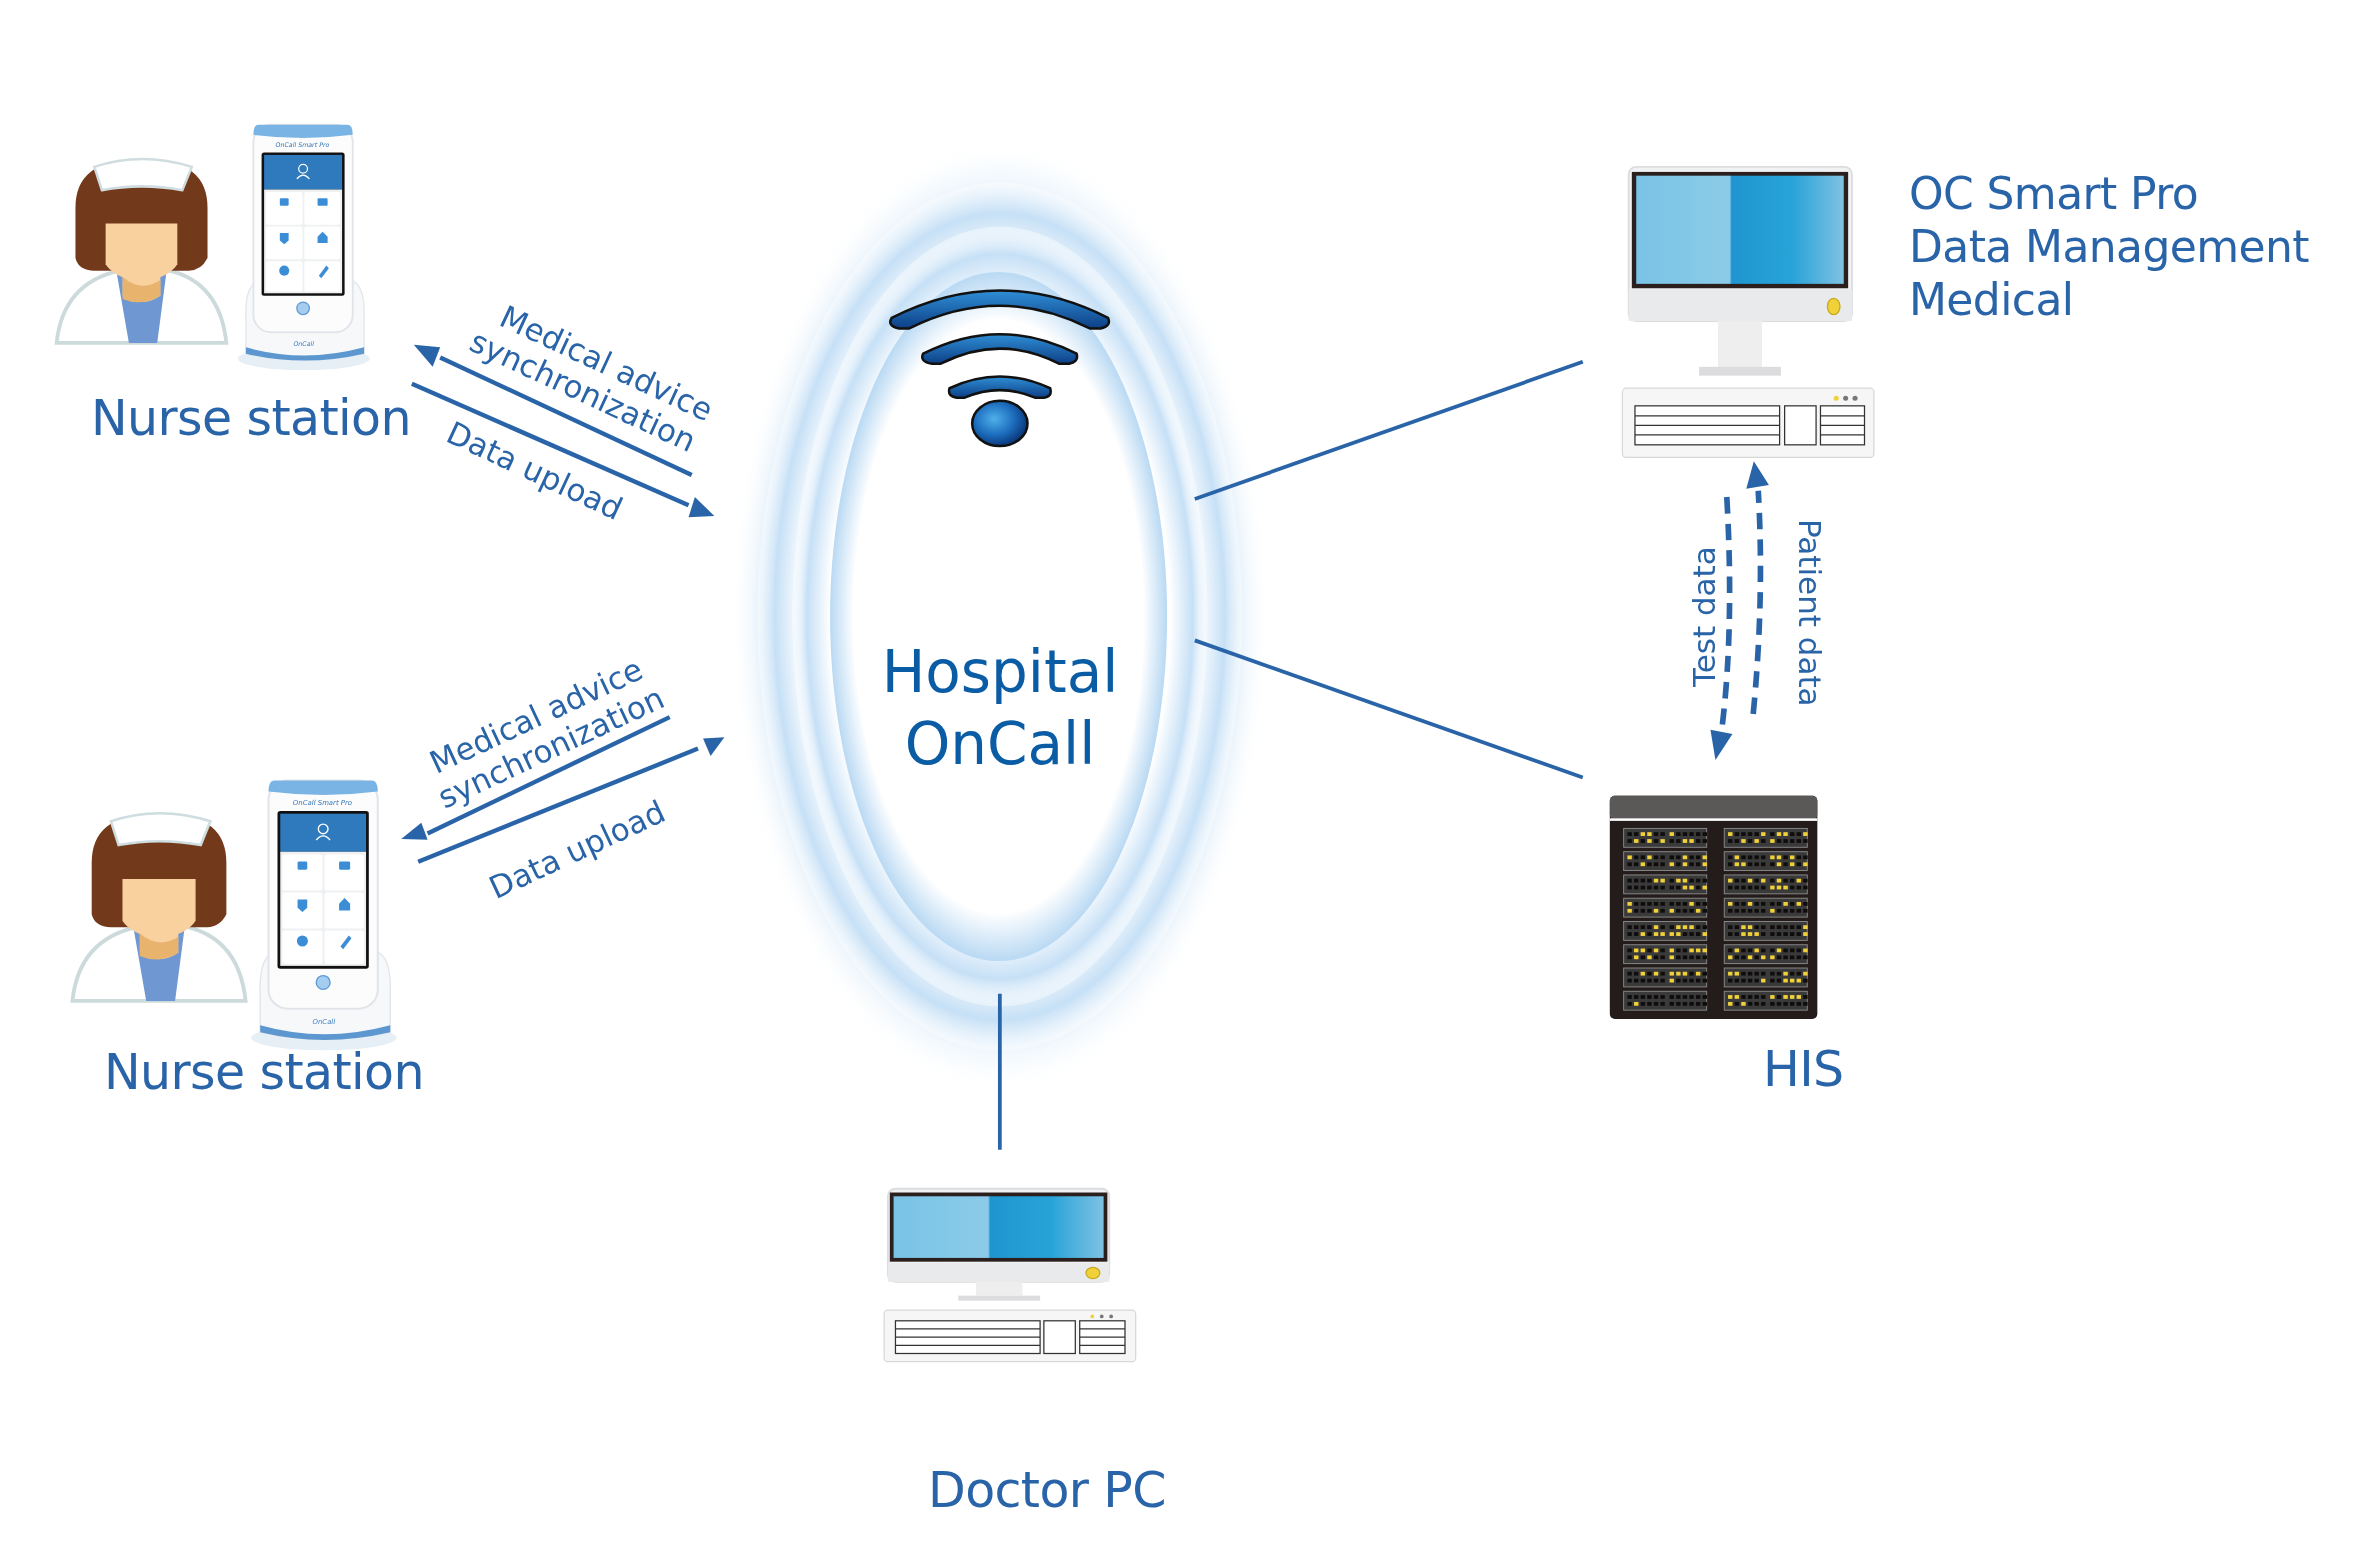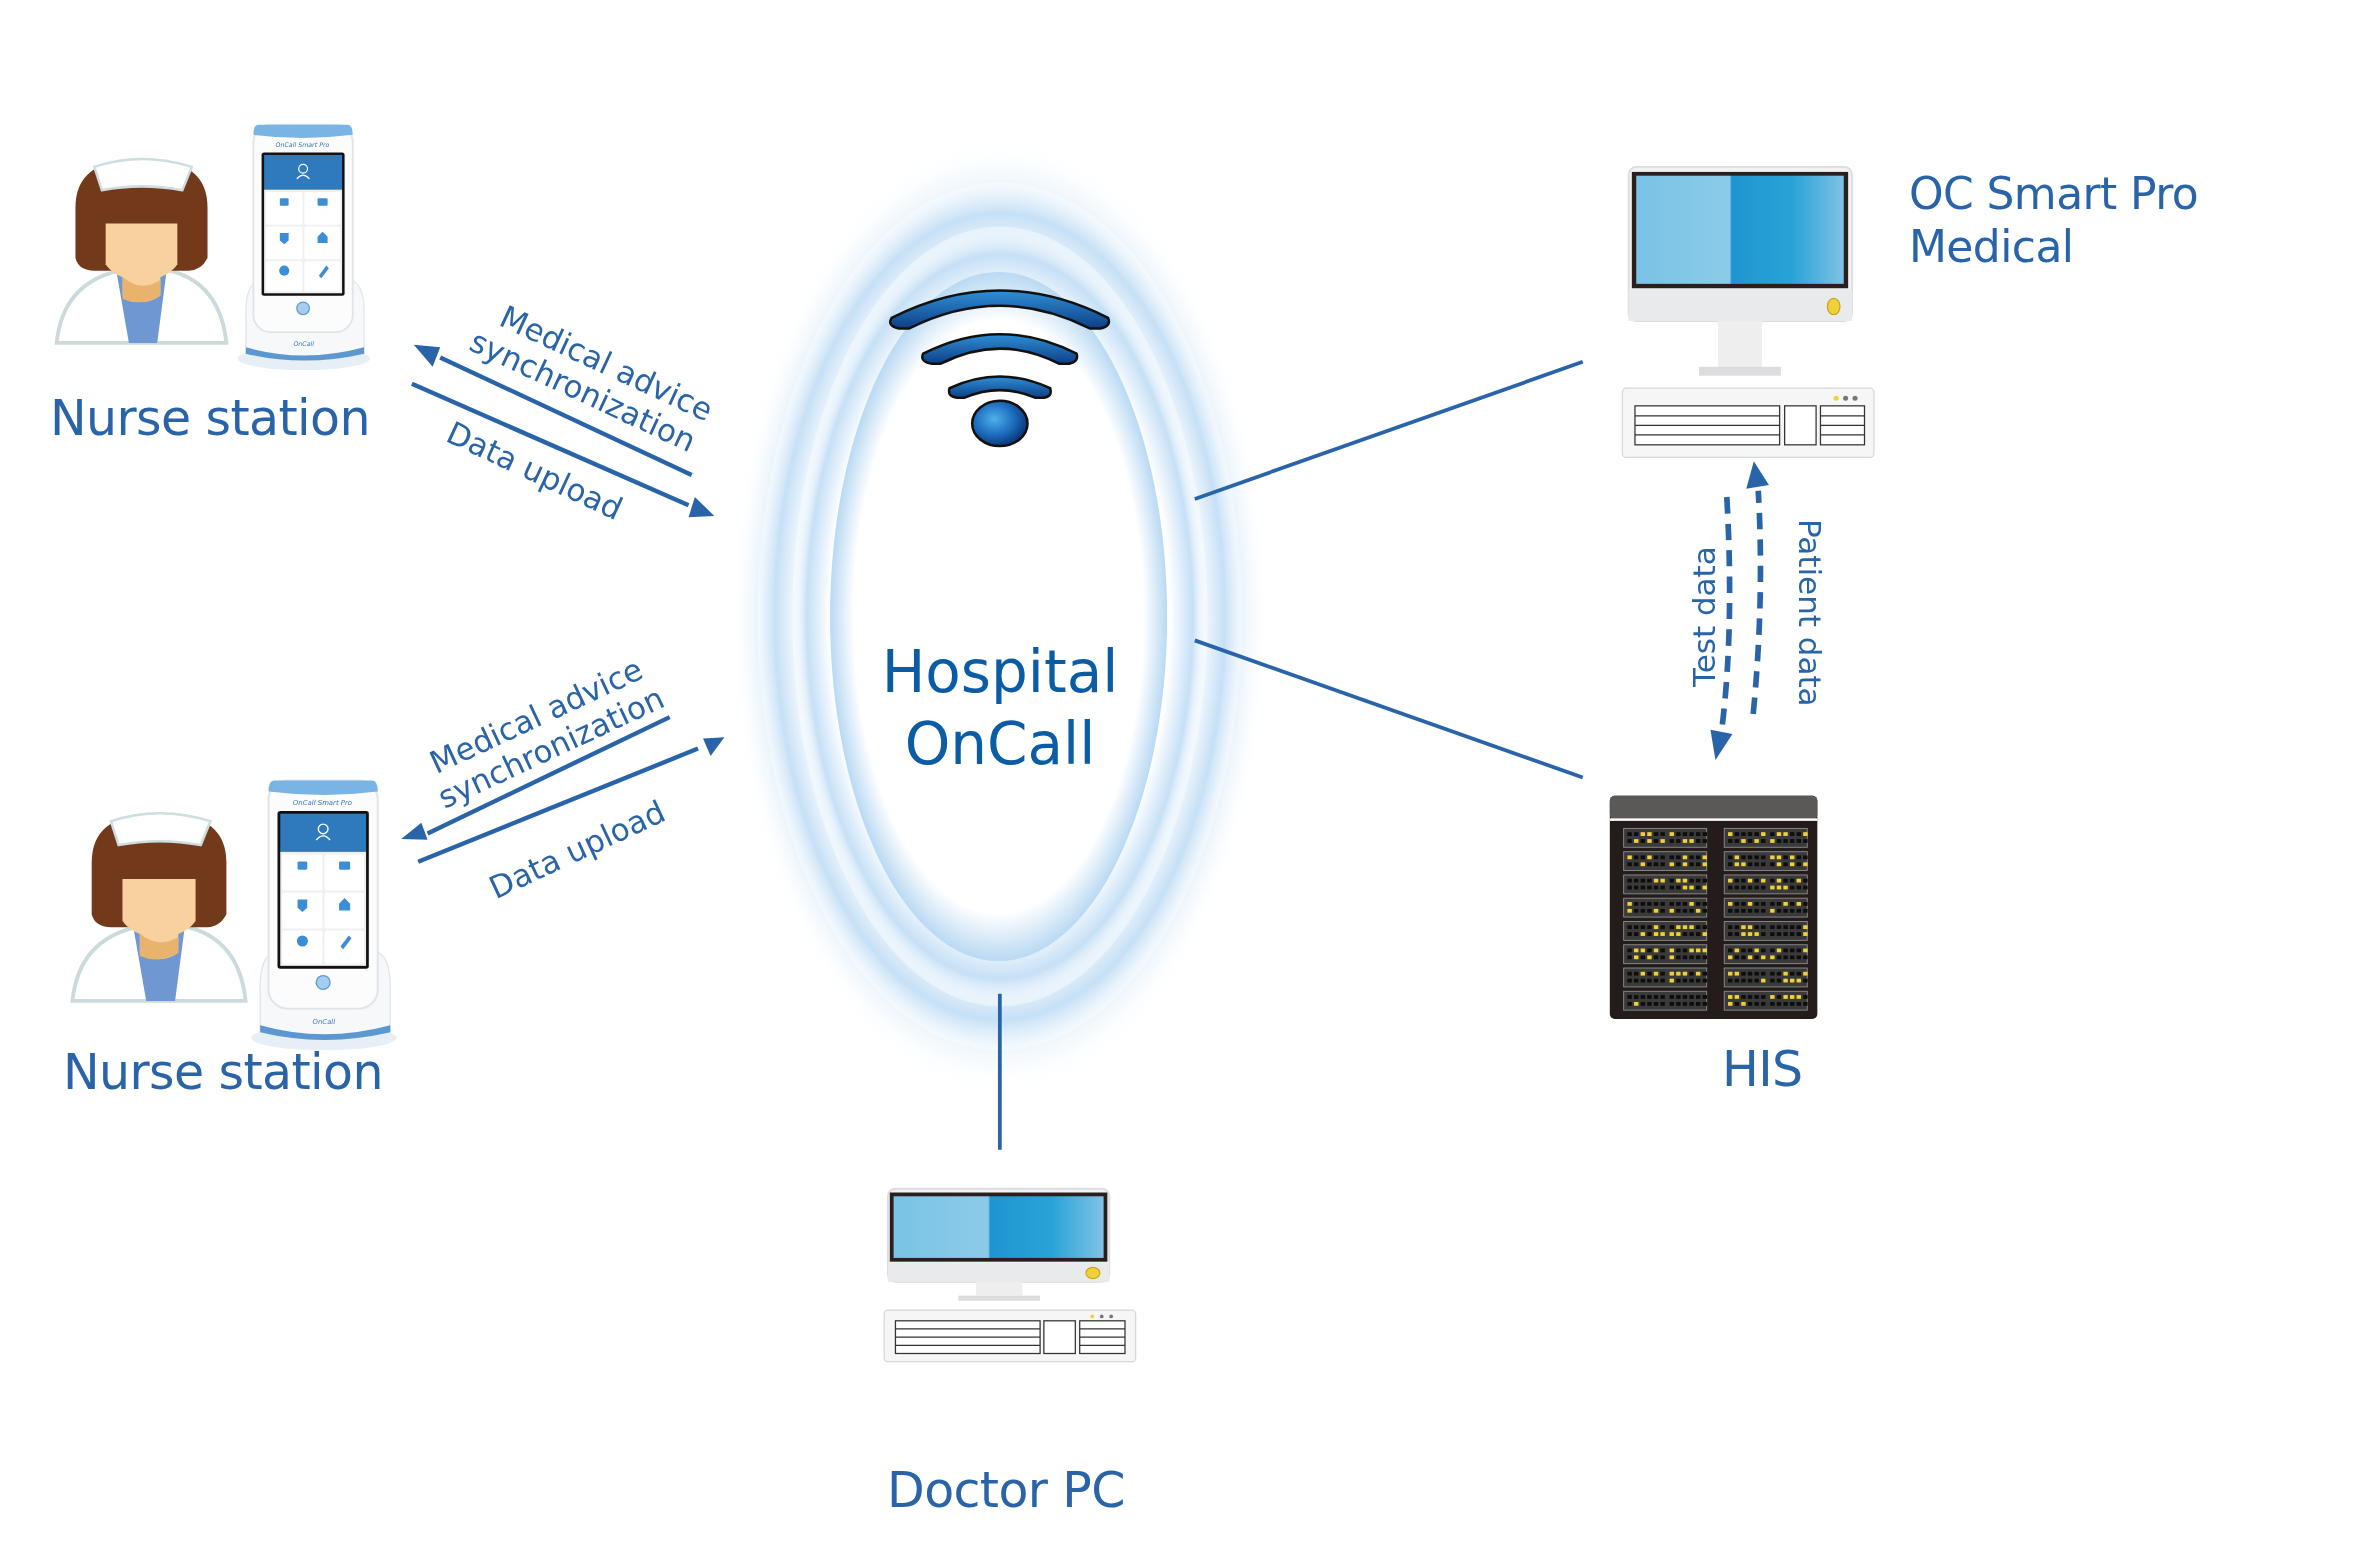--- a/index.html
+++ b/index.html
@@ -1,21 +1,21 @@
 <!DOCTYPE html>
 <html style="font-size:10px"><head>
 <meta charset="utf-8">
 <style>
   html, body { margin: 0; padding: 0; background: #ffffff; }
   body { width: 2377px; height: 1560px; position: relative; overflow: hidden;
          font-family: "Liberation Sans", "DejaVu Sans", sans-serif; }
   #stage { position: absolute; left: 0; top: 0; width: 2377px; height: 1560px; }
   .lbl { position: absolute; color: #2a64a8; font-weight: normal; white-space: nowrap;
          font-family: "DejaVu Sans", "Liberation Sans", sans-serif; }
-  .node-label { font-size: 49px; letter-spacing: -0.6px; }
+  .node-label { font-size: 49px; letter-spacing: -0.6px; margin-left: 41px; }
   .center-label { font-size: 58px; text-align: center; line-height: 72px; color: #0a5ca4; }
   .platform-label { font-size: 44px; line-height: 53px; letter-spacing: -0.6px; }
   .flow { position: absolute; color: #2a64a8; font-size: 31px; white-space: nowrap;
           font-family: "DejaVu Sans", "Liberation Sans", sans-serif; line-height: 35px; transform-origin: 0 0; }
   .tile-txt { font-family: "DejaVu Sans", sans-serif; }
 </style>
 </head>
 <body>
 
 <svg id="stage" width="2377" height="1560" viewBox="0 0 3780 2480" xmlns="http://www.w3.org/2000/svg">
@@ -649,20 +649,21 @@
 <div class="lbl node-label" style="left:50px; top:390px;">Nurse station</div>
 <div class="lbl node-label" style="left:63px; top:1044px;">Nurse station</div>
 
 <div class="lbl center-label" style="left:843px; top:636px; width:314px;">
   <div>Hospital</div>
   <div>OnCall</div>
 </div>
 
 <div class="lbl platform-label" style="left:1909px; top:167px;">
   <div>OC Smart Pro</div>
+  <div>Data Management</div>
   <div>Medical</div>
 </div>
 
 <div class="lbl node-label" style="left:1722px; top:1041px;">HIS</div>
 <div class="lbl node-label" style="left:887px; top:1462px;">Doctor PC</div>
 
 <div class="flow" style="left:492px; top:291px; transform:rotate(25deg); text-align:center;">
   <div style="padding-left:19px;">Medical advice</div>
   <div>synchronization</div>
 </div>

